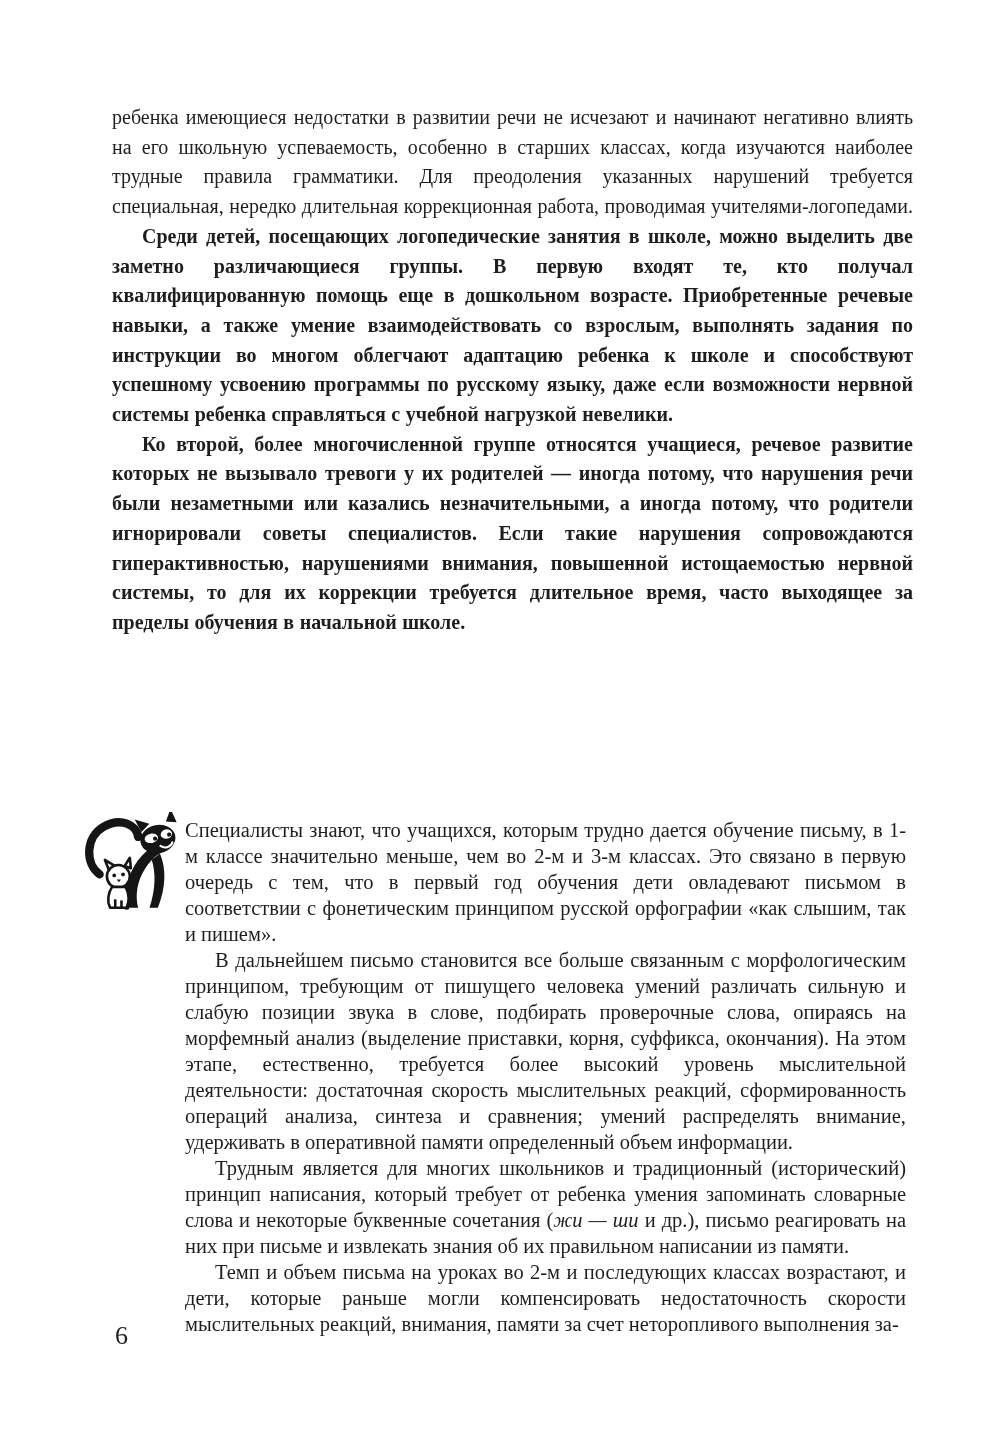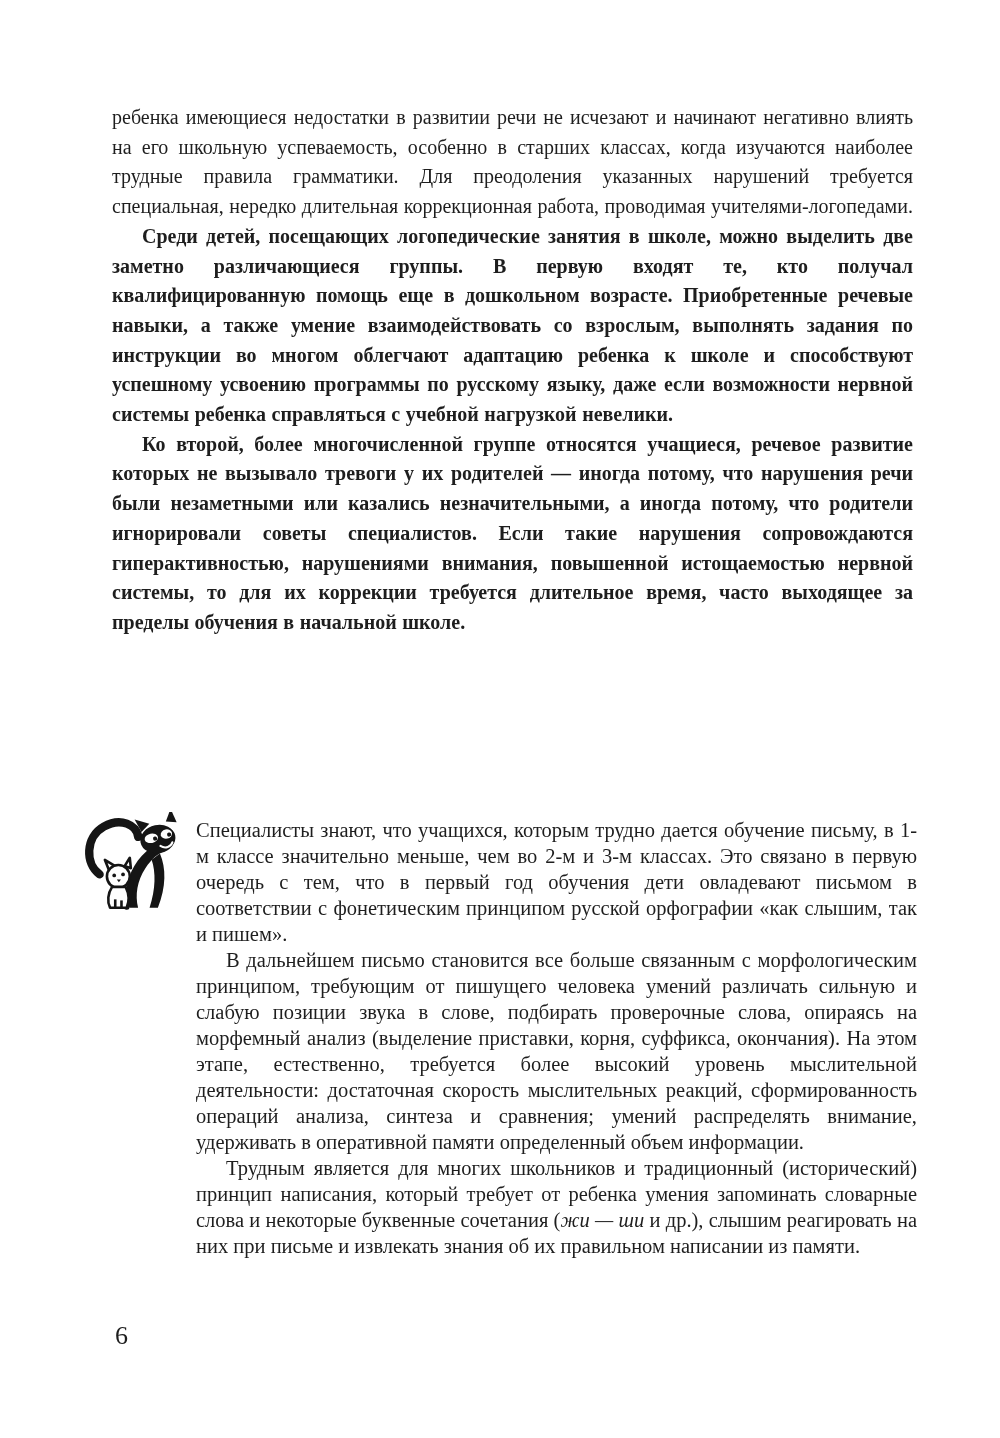--- a/index.html
+++ b/index.html
@@ -31,21 +31,21 @@
     font-size: 20px;
     line-height: 29.7px;
     text-align: justify;
     hyphens: auto;
     -webkit-hyphens: auto;
     word-spacing: 0.5px;
   }
   .mp.indent { text-indent: 30px; font-weight: bold; }
   .note {
     position: absolute;
-    left: 196px;
+    left: 185px;
     top: 817px;
     width: 721px;
     font-family: Liberation Serif, serif;
   }
   .np {
     margin: 0;
     font-size: 20.5px;
     line-height: 26px;
     text-align: justify;
     hyphens: auto;
@@ -114,18 +114,19 @@
         <circle cx="30" cy="61" r="1.8"></circle>
         <circle cx="38.5" cy="60" r="1.8"></circle>
         <path d="M32.5,65 L36.5,65 L34.5,67.5 Z"></path>
       </g>
     </svg>
   </div>
 
   <div class="note">
     <p class="np">Специалисты знают, что учащихся, которым трудно дается обучение письму, в 1-м классе значительно меньше, чем во 2-м и 3-м классах. Это связано в первую очередь с тем, что в первый год обучения дети овладевают письмом в соответствии с фонетическим принципом русской орфографии «как слышим, так и пишем».</p>
     <p class="np indent">В дальнейшем письмо становится все больше связанным с морфологическим принципом, требующим от пишущего человека умений различать сильную и слабую позиции звука в слове, подбирать проверочные слова, опираясь на морфемный анализ (выделение приставки, корня, суффикса, окончания). На этом этапе, естественно, требуется более высокий уровень мыслительной деятельности: достаточная скорость мыслительных реакций, сформированность операций анализа, синтеза и сравнения; умений распределять внимание, удерживать в оперативной памяти определенный объем информации.</p>
-    <p class="np indent"><span>Трудным является для многих школьников и традиционный (исторический) принцип написания, который требует от ребенка умения запоминать словарные слова и некоторые буквенные сочетания (</span><i>жи — ши</i><span> и др.), слышим реагировать на них при письме и извлекать знания об их правильном написании из памяти.</span></p>
+    <p class="np indent"><span>Трудным является для многих школьников и традиционный (исторический) принцип написания, который требует от ребенка умения запоминать словарные слова и некоторые буквенные сочетания (</span><i>жи — ши</i><span> и др.), письмо реагировать на них при письме и извлекать знания об их правильном написании из памяти.</span></p>
+    <p class="np indent">Темп и объем письма на уроках во 2-м и последующих классах возрастают, и дети, которые раньше могли компенсировать недостаточность скорости мыслительных реакций, внимания, памяти за счет неторопливого выполнения за-</p>
   </div>
 
   <div class="page-number">6</div>
 
 </div>
 
 </body></html>

